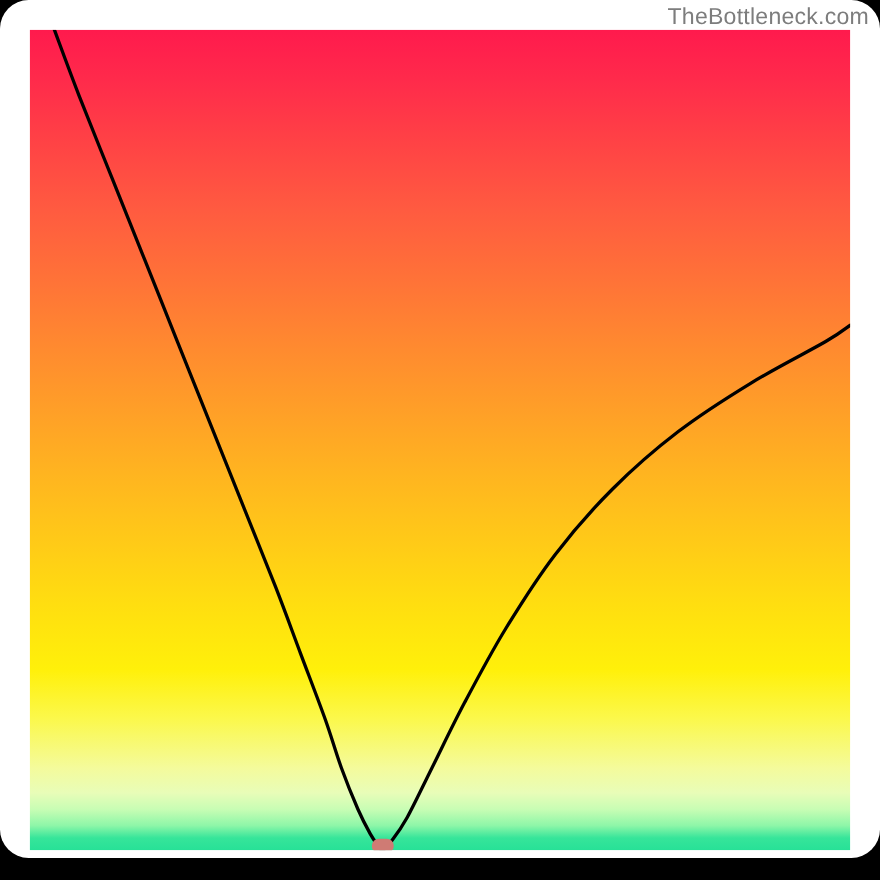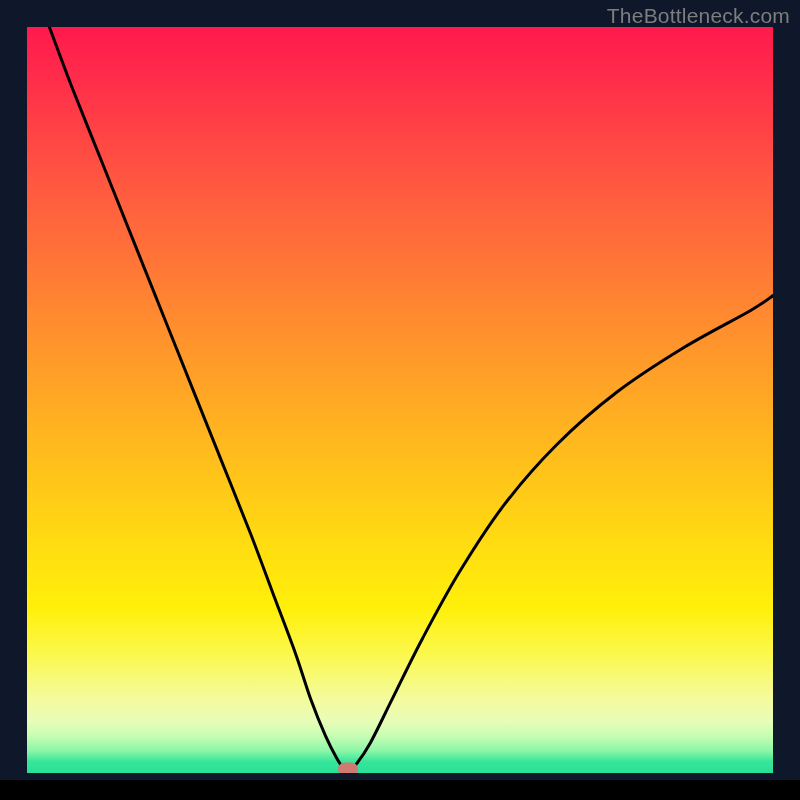--- a/index.html
+++ b/index.html
@@ -10,21 +10,22 @@
     background: #000;
     font-family: Arial, Helvetica, sans-serif;
     overflow: hidden;
   }
   .frame {
     position: absolute;
     left: 0;
     top: 0;
     width: 800px;
     height: 780px;
-    background: #0f172a;
+    background: #ffffff;
+    border-radius: 26px;
   }
   .plot-area {
     position: absolute;
     left: 27px;
     top: 27px;
     width: 746px;
     height: 746px;
     overflow: hidden;
   }
   .gradient {

